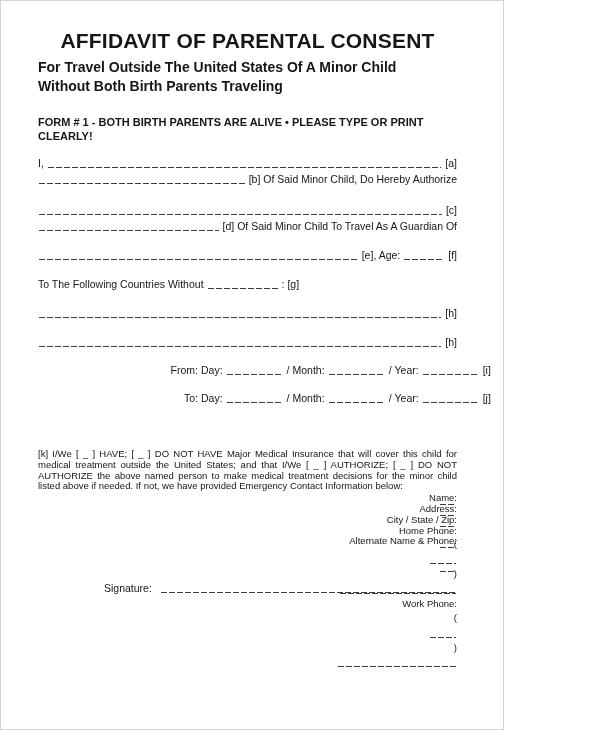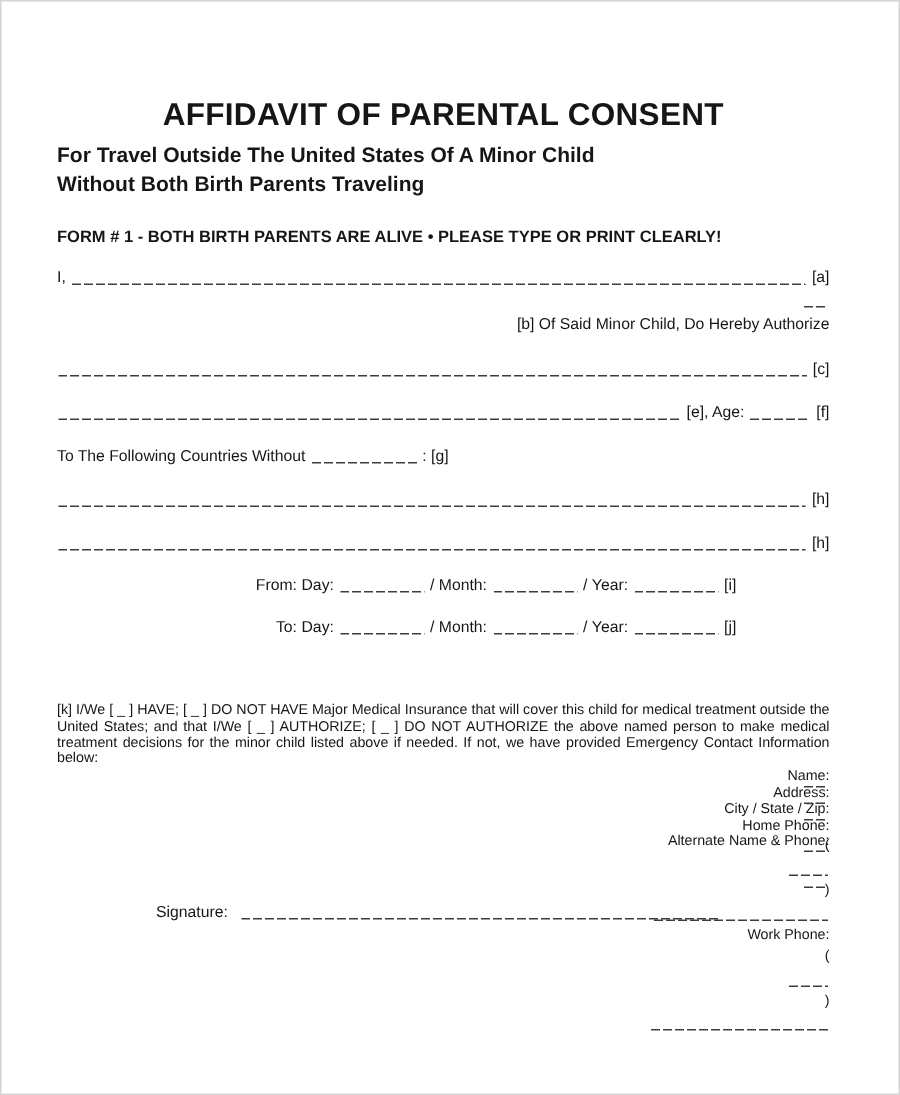--- a/index.html
+++ b/index.html
@@ -4,24 +4,24 @@
 <style>
   * { box-sizing: border-box; }
   html, body { margin: 0; padding: 0; }
   body {
     width: 600px; height: 730px;
     background: #ffffff;
     font-family: "Liberation Sans", "DejaVu Sans", sans-serif;
     color: #161616;
   }
   .page {
-    width: 600px; height: 730px;
+    width: 504px; height: 730px;
     border: 1px solid #d4d4d4;
     background: #ffffff;
-    padding: 64px 46px 0 37px;
+    padding: 28px 46px 0 37px;
     overflow: hidden;
   }
   .doc-title { font-size: 21px; font-weight: 700; text-align: center; line-height: 24px; letter-spacing: 0.2px; }
   .doc-sub   { font-size: 14px; font-weight: 700; text-align: left; line-height: 19px; }
   .doc-sub.first { margin-top: 5px; }
   .form-note { font-size: 11px; font-weight: 700; line-height: 14px; margin-top: 19px; }
 
   .frow {
     display: flex; align-items: flex-end; gap: 3px;
     font-size: 10.5px; line-height: 13px; height: 15px;
@@ -31,21 +31,21 @@
   .blank { position: relative; min-width: 18px; height: 13px; }
   .blank::after {
     content: ""; position: absolute; left: 1px; right: 1px; bottom: 2px; height: 1px;
     background: repeating-linear-gradient(to right, #3c3c3c 0 6px, transparent 6px 8px);
   }
   .blank.grow { flex: 1 1 auto; }
   .w28 { width: 28px; } .w42 { width: 42px; } .w58 { width: 58px; }
   .w72 { width: 72px; } .w118 { width: 118px; } .w120 { width: 120px; } .w320 { width: 320px; }
 
   .mt12 { margin-top: 12px; } .mt13 { margin-top: 13px; text-align: right; } .mt14 { margin-top: 14px; }
-  .mt15 { margin-top: 15px; flex-direction: column; } .mt16 { margin-top: 16px; }
+  .mt15 { margin-top: 1px; } .mt16 { margin-top: 16px; }
 
   .date-row { padding-left: 110px; }
   .date-head { width: 50px; }
 
   .clause {
     margin: 44px 0 0; font-size: 9.5px; line-height: 10.8px;
     text-align: justify; color: #161616;
   }
   .crow {
     display: flex; align-items: flex-end; gap: 3px;
@@ -87,20 +87,24 @@
   <div class="frow mt15">
     <span class="blank grow"></span>
     <span>[b] Of Said Minor Child, Do Hereby Authorize</span>
   </div>
 
   <div class="frow mt16">
     <span class="blank grow"></span>
     <span>[c]</span>
   </div>
 
+  <div class="frow mt15">
+    <span class="blank grow"></span>
+    <span>[d] Of Said Minor Child To Travel As A Guardian Of</span>
+  </div>
 
   <div class="frow mt14">
     <span class="blank grow"></span>
     <span>[e], Age:</span>
     <span class="blank w42"></span>
     <span>[f]</span>
   </div>
 
   <div class="frow mt14">
     <span>To The Following Countries Without</span>

